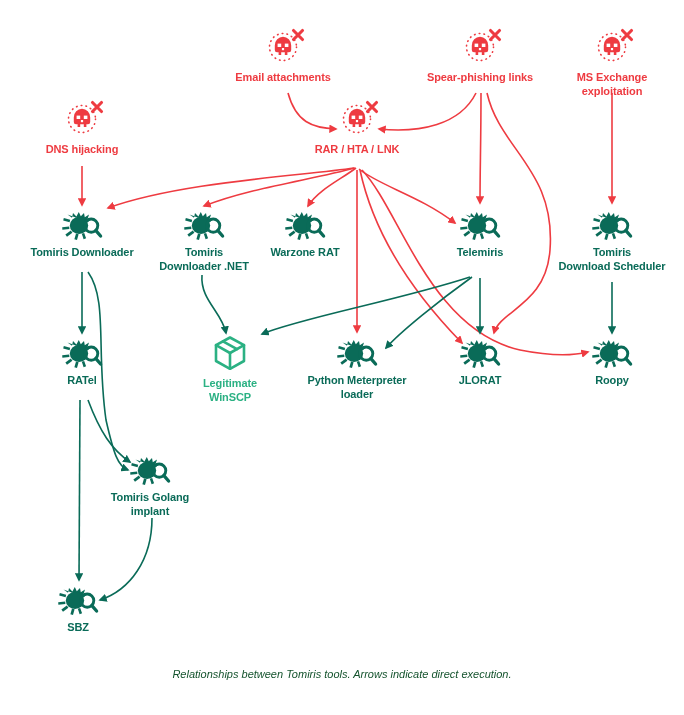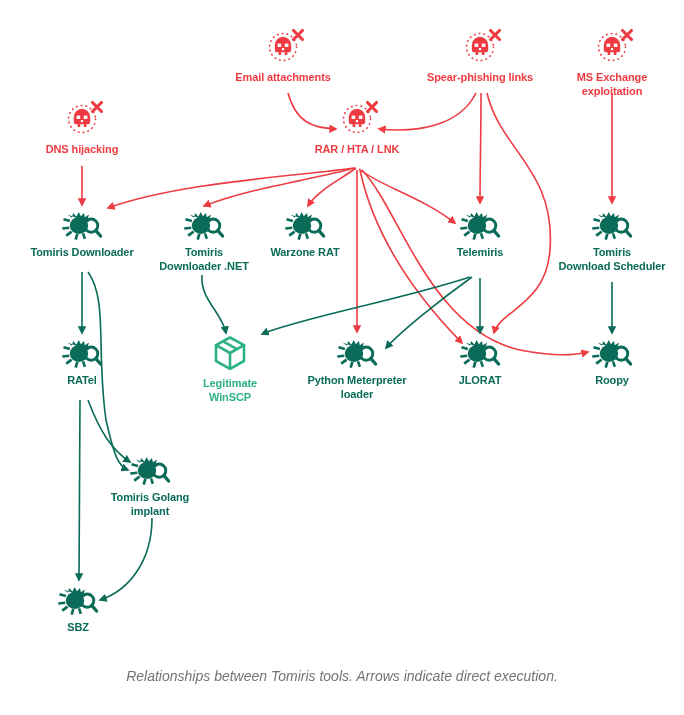--- a/index.html
+++ b/index.html
@@ -21,22 +21,22 @@
   .lbl-teal{fill:#0a6b58;}
   .lbl-green{fill:#2bb183;}
   .edge-red{fill:none;stroke:#ee3b41;stroke-width:1.6;}
   .edge-teal{fill:none;stroke:#0a6b58;stroke-width:1.6;}
   #caption{
     position:absolute;
     left:0;top:668px;
     width:684px;
     text-align:center;
     font-style:italic;
-    font-size:14px;
-    color:#737373;
+    font-size:11px;
+    color:#14532d;
     font-family:"Liberation Sans", sans-serif;
   }
 </style>
 </head>
 <body>
 
 <div id="figure">
 
   <svg id="diagram" viewBox="0 0 684 660">
     <defs>

